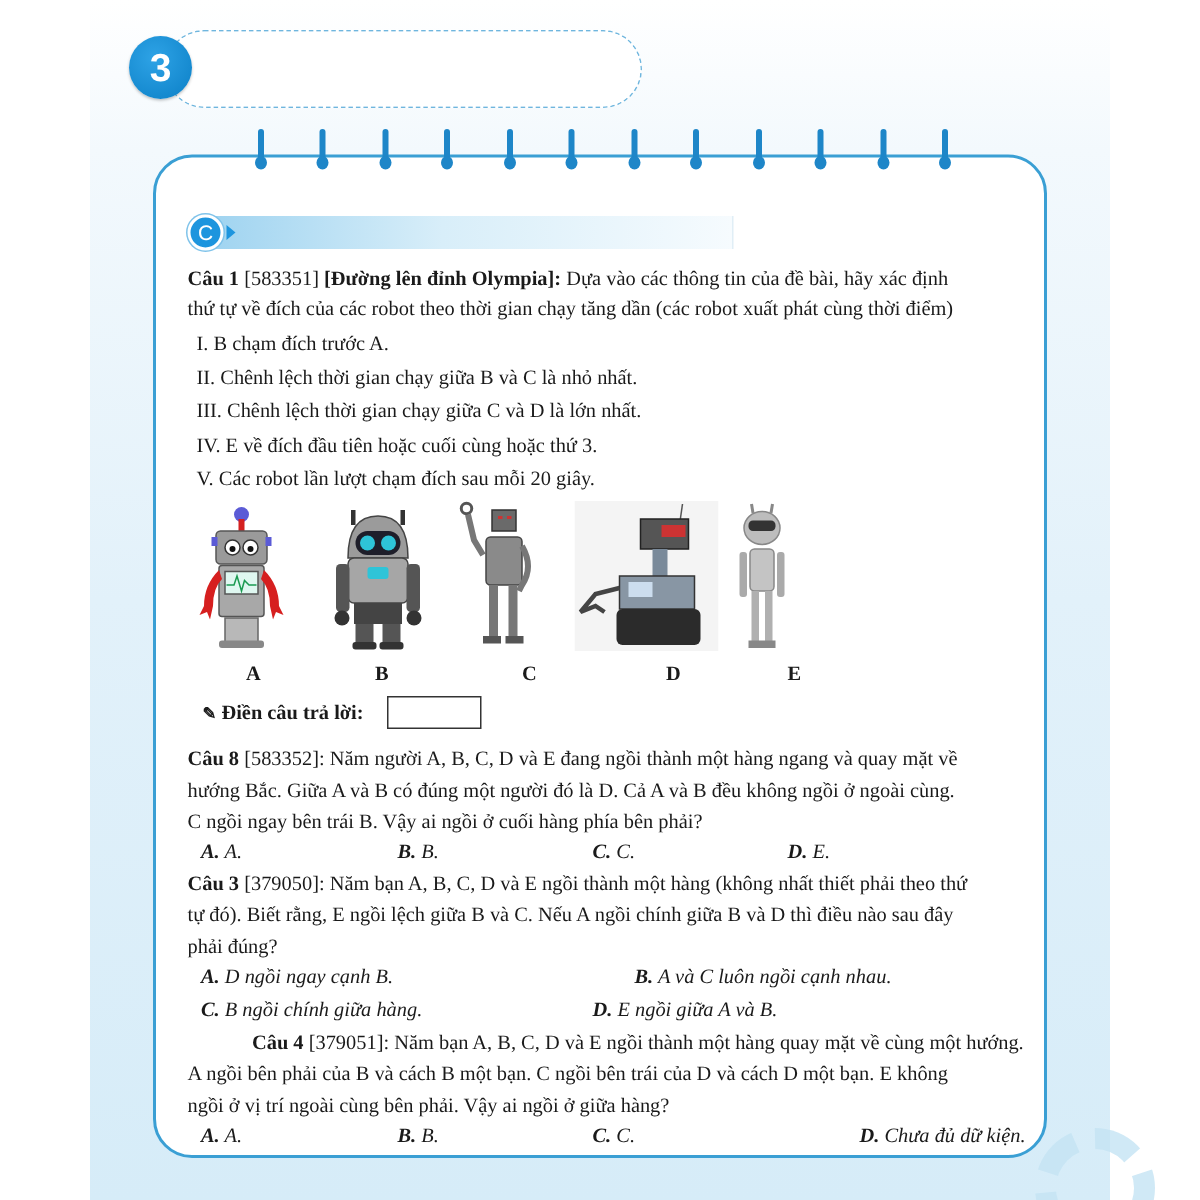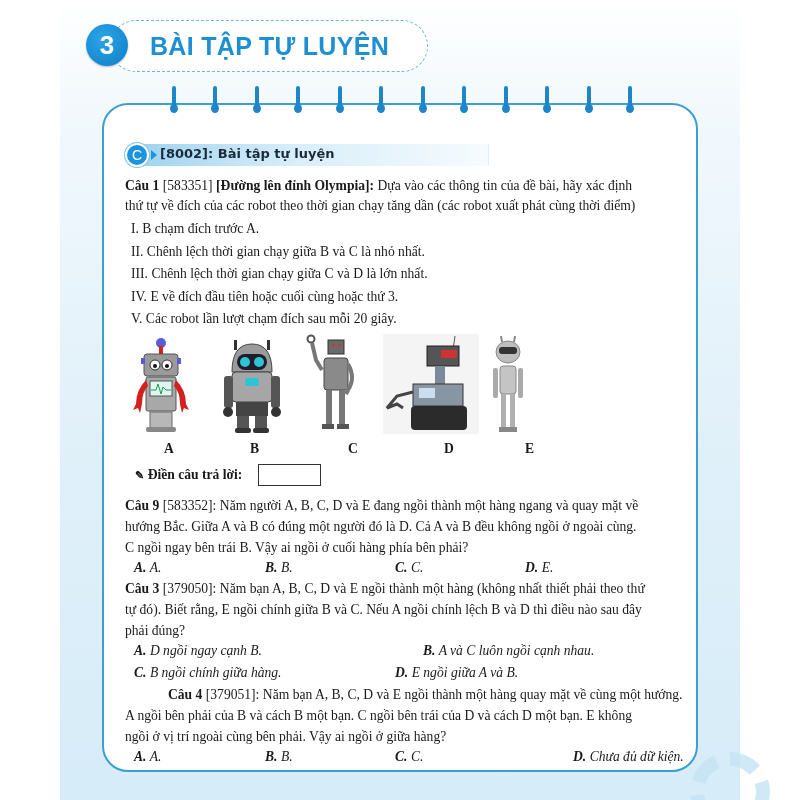--- a/index.html
+++ b/index.html
@@ -84,21 +84,20 @@
 </style>
 </head>
 <body>
 
 <div class="page-bg"></div>
 <div class="gear"></div>
 
 <div class="section-header">
   <div class="section-pill"></div>
   <div class="section-num">3</div>
-  <div class="section-title">BÀI TẬP TỰ LUYỆN</div>
 </div>
 
 <div class="card"></div>
 
 <div class="ring" style="left:170px"></div>
 <div class="ring" style="left:211px"></div>
 <div class="ring" style="left:253px"></div>
 <div class="ring" style="left:294px"></div>
 <div class="ring" style="left:336px"></div>
 <div class="ring" style="left:377px"></div>
@@ -106,21 +105,20 @@
 <div class="ring" style="left:460px"></div>
 <div class="ring" style="left:502px"></div>
 <div class="ring" style="left:543px"></div>
 <div class="ring" style="left:585px"></div>
 <div class="ring" style="left:626px"></div>
 
 <div class="sub-header">
   <div class="sub-bar"></div>
   <div class="sub-badge">C</div>
   <div class="sub-arrow"></div>
-  <div class="sub-title">[8002]: Bài tập tự luyện</div>
 </div>
 
 <div class="txt" style="left:125px; top:177px;">
   <span class="b">Câu 1</span>
   <span>[583351]</span>
   <span class="b">[Đường lên đỉnh Olympia]:</span>
   <span>Dựa vào các thông tin của đề bài, hãy xác định</span>
 </div>
 <div class="txt" style="left:125px; top:197px;">thứ tự về đích của các robot theo thời gian chạy tăng dần (các robot xuất phát cùng thời điểm)</div>
 <div class="txt" style="left:131px; top:220px;">I. B chạm đích trước A.</div>
@@ -210,37 +208,37 @@
 <div class="robot-label" style="left:444px;">D</div>
 <div class="robot-label" style="left:525px;">E</div>
 
 <div class="txt b" style="left:135px; top:466px;">
   <span style="font-size:11px;">✎</span>
   <span>Điền câu trả lời:</span>
 </div>
 <div class="answer-box"></div>
 
 <div class="txt" style="left:125px; top:497px;">
-  <span class="b">Câu 9</span>
+  <span class="b">Câu 8</span>
   <span>[583352]:</span>
   <span>Năm người A, B, C, D và E đang ngồi thành một hàng ngang và quay mặt về</span>
 </div>
 <div class="txt" style="left:125px; top:518px;">hướng Bắc. Giữa A và B có đúng một người đó là D. Cả A và B đều không ngồi ở ngoài cùng.</div>
 <div class="txt" style="left:125px; top:539px;">C ngồi ngay bên trái B. Vậy ai ngồi ở cuối hàng phía bên phải?</div>
 <div class="opt" style="left:134px; top:560px;"><b>A.</b> <span>A.</span></div>
 <div class="opt" style="left:265px; top:560px;"><b>B.</b> <span>B.</span></div>
 <div class="opt" style="left:395px; top:560px;"><b>C.</b> <span>C.</span></div>
 <div class="opt" style="left:525px; top:560px;"><b>D.</b> <span>E.</span></div>
 
 <div class="txt" style="left:125px; top:580px;">
   <span class="b">Câu 3</span>
   <span>[379050]:</span>
   <span>Năm bạn A, B, C, D và E ngồi thành một hàng (không nhất thiết phải theo thứ</span>
 </div>
-<div class="txt" style="left:125px; top:601px;">tự đó). Biết rằng, E ngồi chính giữa B và C. Nếu A ngồi chính lệch B và D thì điều nào sau đây</div>
+<div class="txt" style="left:125px; top:601px;">tự đó). Biết rằng, E ngồi lệch giữa B và C. Nếu A ngồi chính giữa B và D thì điều nào sau đây</div>
 <div class="txt" style="left:125px; top:622px;">phải đúng?</div>
 <div class="opt" style="left:134px; top:643px;"><b>A.</b> <span>D ngồi ngay cạnh B.</span></div>
 <div class="opt" style="left:395px; top:643px;margin-left:28px;"><b>B.</b> <span>A và C luôn ngồi cạnh nhau.</span></div>
 <div class="opt" style="left:134px; top:665px;"><b>C.</b> <span>B ngồi chính giữa hàng.</span></div>
 <div class="opt" style="left:395px; top:665px;"><b>D.</b> <span>E ngồi giữa A và B.</span></div>
 
 <div class="txt" style="left:125px; top:686px;margin-left:43px;">
   <span class="b">Câu 4</span>
   <span>[379051]:</span>
   <span>Năm bạn A, B, C, D và E ngồi thành một hàng quay mặt về cùng một hướng.</span>

